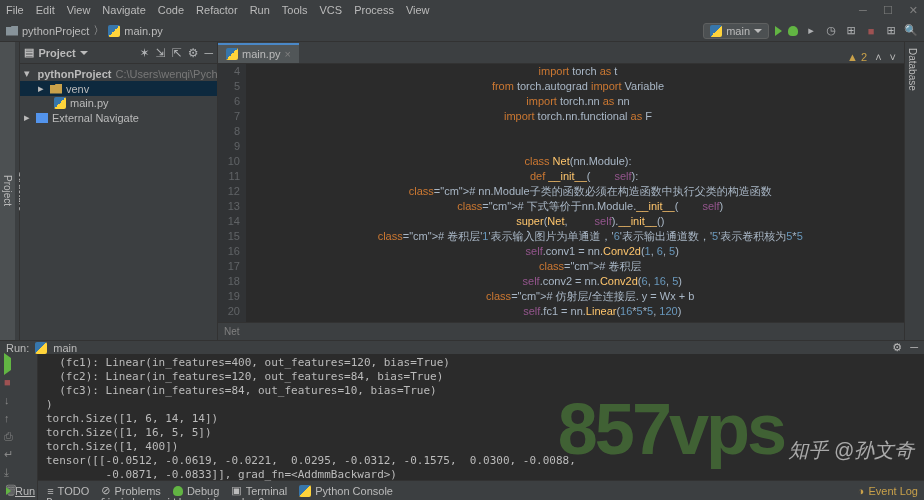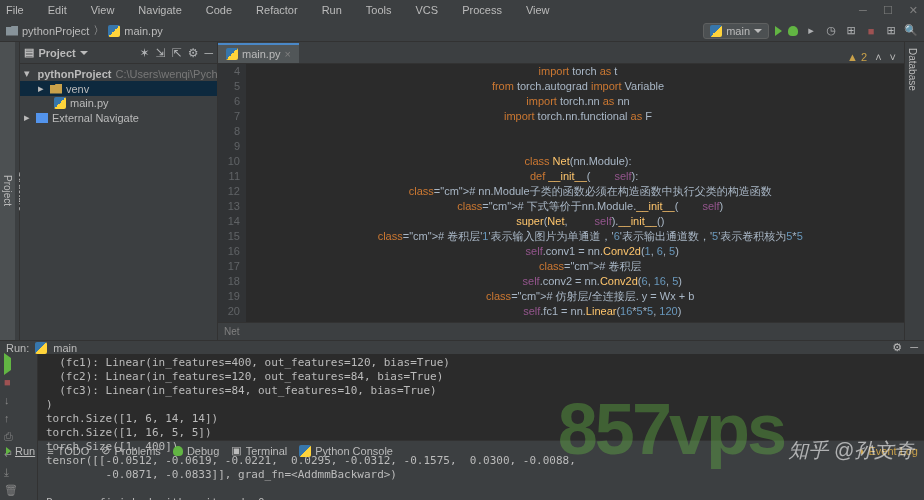--- a/index.html
+++ b/index.html
@@ -1,18 +1,18 @@
 <!DOCTYPE html>
 <html><head>
 <meta charset="utf-8">
 <style>
 * { margin: 0; padding: 0; box-sizing: border-box; font-family: "Segoe UI", Arial, sans-serif; }
 body { background: #3c3f41; color: #bbbbbb; font-size: 11px; width: 924px; height: 500px; overflow: hidden; position: relative; }
 .titlebar { height: 20px; background: #3c3f41; display: flex; align-items: center; padding: 0 6px; justify-content: space-between; }
-.menu { display: flex; gap: 24px; }
+.menu { display: flex; gap: 12px; }
 .menu span { cursor: pointer; }
 .title-center { color: #808080; flex: 1; text-align: center; }
 .win-controls { display: flex; gap: 16px; color: #808080; }
 .navbar { height: 22px; background: #3c3f41; border-bottom: 1px solid #323232; display: flex; align-items: center; padding: 0 6px; justify-content: space-between; }
 .navbar-left { display: flex; align-items: center; gap: 4px; }
 .folder-icon { width: 12px; height: 10px; background: #87939a; display: inline-block; clip-path: polygon(0 15%, 40% 15%, 50% 0, 100% 0, 100% 100%, 0 100%); }
 .py-icon { width: 12px; height: 12px; display: inline-block; background: linear-gradient(135deg, #3776ab 50%, #ffd43b 50%); border-radius: 2px; }
 .navbar-right { display: flex; align-items: center; gap: 6px; }
 .run-config { background: #4c5052; border: 1px solid #5e6060; border-radius: 3px; padding: 1px 6px; display: flex; align-items: center; gap: 4px; }
 .tri-down { width: 0; height: 0; border-left: 4px solid transparent; border-right: 4px solid transparent; border-top: 4px solid #bbb; }
@@ -45,21 +45,21 @@
 .code-area { flex: 1; display: flex; overflow: hidden; font-family: "Consolas", monospace; font-size: 11px; line-height: 15px; }
 .gutter { width: 28px; background: #313335; color: #606366; text-align: right; padding-right: 6px; }
 .code { flex: 1; padding-left: 6px; white-space: pre; color: #a9b7c6; overflow: hidden; text-align: center; }
 .kw { color: #cc7832; }
 .fn { color: #ffc66d; }
 .num { color: #6897bb; }
 .self { color: #94558d; margin-left: 24px; }
 .crumb { height: 18px; background: #3c3f41; border-top: 1px solid #323232; padding-left: 6px; color: #808080; font-size: 10px; display:flex; align-items:center; }
 .right-gutter { width: 20px; background: #3c3f41; border-left: 1px solid #323232; writing-mode: vertical-lr; font-size: 10px; }
 .right-gutter span { padding: 6px 2px; display: block; }
-.run-panel { height: 100px; background: #2b2b2b; border-top: 1px solid #323232; display: flex; flex-direction: column; }
+.run-panel { height: 140px; background: #2b2b2b; border-top: 1px solid #323232; display: flex; flex-direction: column; }
 .run-header { height: 20px; background: #3c3f41; display: flex; align-items: center; padding: 0 6px; justify-content: space-between; }
 .run-body { flex: 1; display: flex; }
 .run-tools { width: 38px; background: #3c3f41; border-right: 1px solid #323232; padding: 4px; display: flex; flex-direction: column; gap: 6px; align-items: flex-start; }
 .run-tools div { width: 14px; height: 12px; }
 .console { flex: 1; padding: 2px 8px; font-family: "Consolas", monospace; font-size: 11px; line-height: 14px; color: #bbbbbb; white-space: pre; overflow: hidden; }
 .bottom-bar { height: 20px; background: #3c3f41; border-top: 1px solid #323232; display: flex; align-items: center; padding: 0 6px; gap: 12px; }
 .bottom-bar .tool { display: flex; align-items: center; gap: 4px; cursor: pointer; }
 .sel-tool { text-decoration: underline; }
 .event-log { color: #c9a14a; }
 .watermark { position: absolute; right: 140px; bottom: 30px; font-size: 72px; font-weight: 900; color: rgba(98,181,67,0.4); letter-spacing: -3px; pointer-events: none; font-family: Arial Black, sans-serif; }

